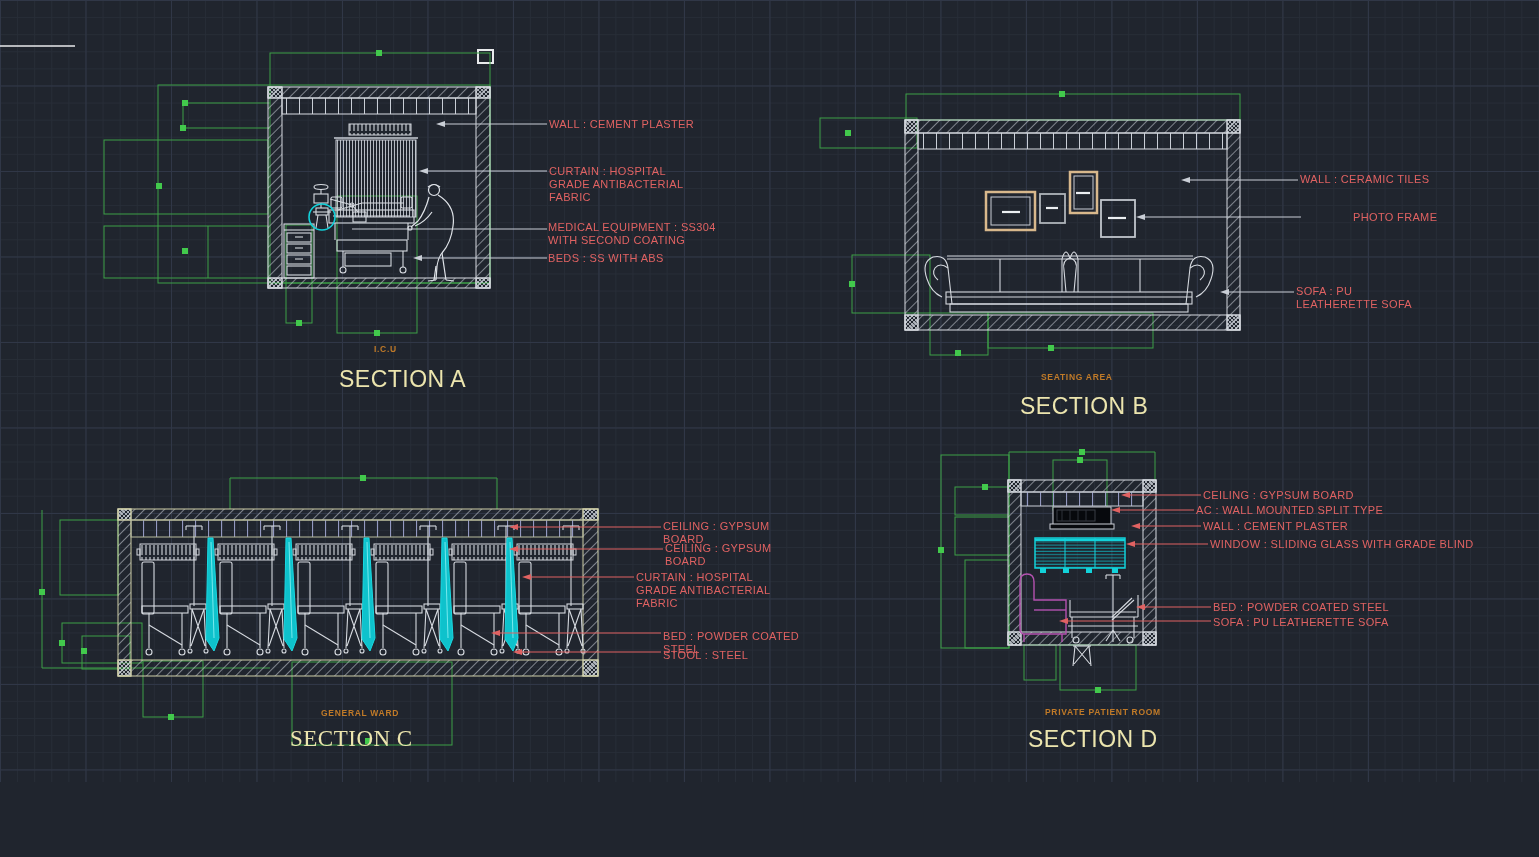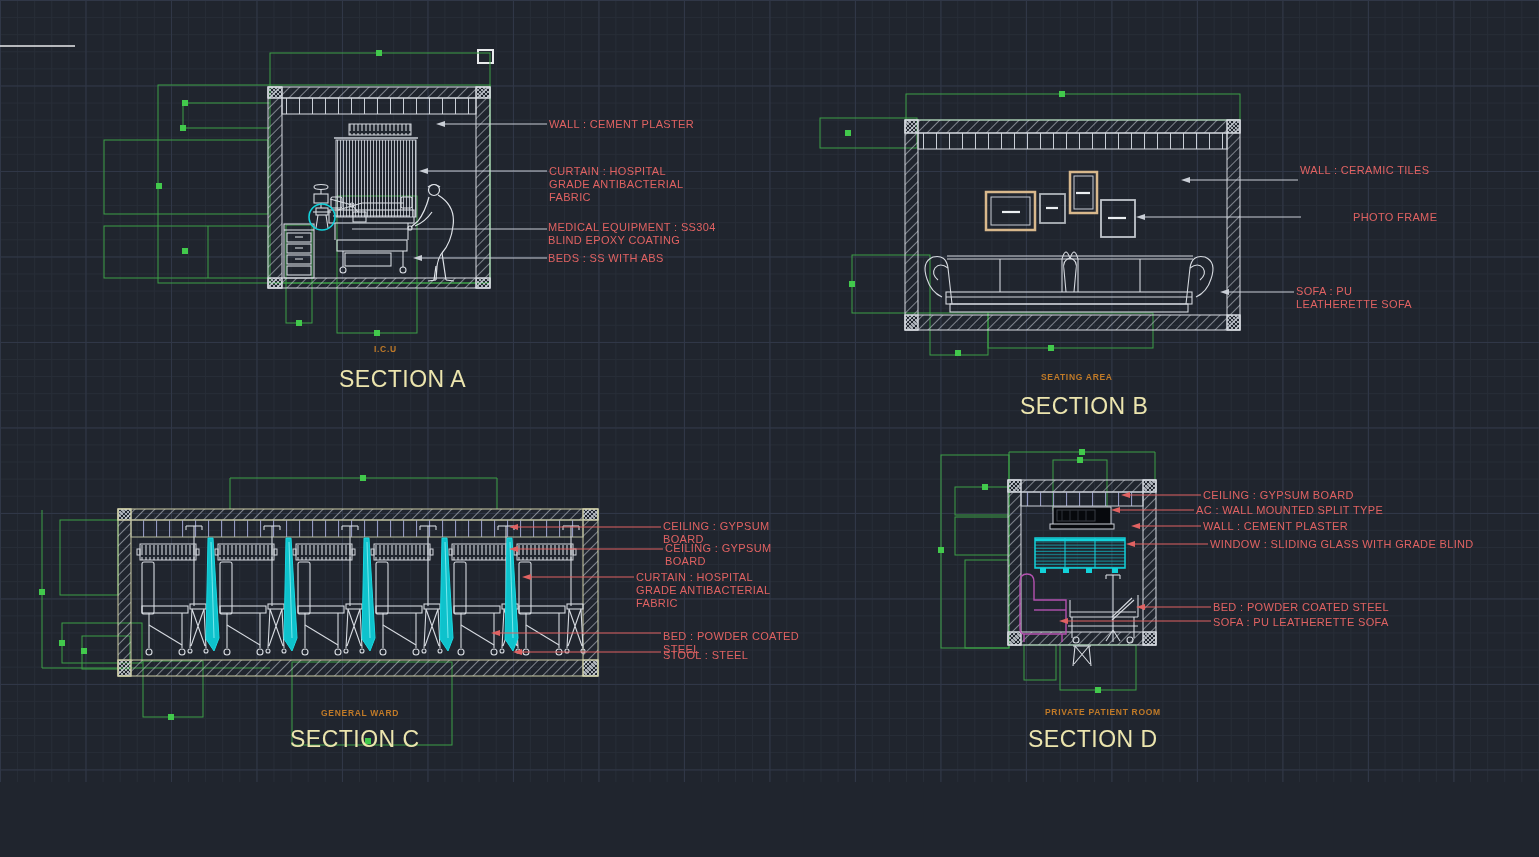--- a/index.html
+++ b/index.html
@@ -426,38 +426,38 @@
       <polygon points="1131,526 1140,523 1140,529"></polygon>
       <polygon points="1126,544 1135,541 1135,547"></polygon>
       <polygon points="1136,607 1145,604 1145,610"></polygon>
       <polygon points="1059,621 1068,618 1068,624"></polygon>
     </g>
   </g>
 </svg>
 
 <div class="lbl nowrap" style="left:549px;top:118px;">WALL : CEMENT PLASTER</div>
 <div class="lbl" style="left:549px;top:165px;width:160px;">CURTAIN : HOSPITAL GRADE ANTIBACTERIAL FABRIC</div>
-<div class="lbl" style="left:548px;top:221px;width:200px;">MEDICAL EQUIPMENT : SS304 BLIND EPOXY COATING</div>
+<div class="lbl" style="left:548px;top:221px;width:200px;">MEDICAL EQUIPMENT : SS304 WITH SECOND COATING</div>
 <div class="lbl nowrap" style="left:548px;top:252px;">BEDS : SS WITH ABS</div>
 <div class="room" style="left:374px;top:344px;">I.C.U</div>
 <div class="stitle" style="left:339px;top:366px;">SECTION A</div>
 
-<div class="lbl nowrap" style="left:1300px;top:164px;">WALL : CERAMIC TILES</div>
+<div class="lbl nowrap" style="left:1300px;top:173px;">WALL : CERAMIC TILES</div>
 <div class="lbl nowrap" style="left:1305px;top:211px;padding-left:48px;">PHOTO FRAME</div>
 <div class="lbl" style="left:1296px;top:285px;width:140px;">SOFA : PU LEATHERETTE SOFA</div>
 <div class="room" style="left:1041px;top:372px;">SEATING AREA</div>
 <div class="stitle" style="left:1020px;top:393px;">SECTION B</div>
 
 <div class="lbl" style="left:663px;top:520px;width:115px;">CEILING : GYPSUM BOARD</div>
 <div class="lbl" style="left:665px;top:542px;width:115px;">CEILING : GYPSUM BOARD</div>
 <div class="lbl" style="left:636px;top:571px;width:160px;">CURTAIN : HOSPITAL GRADE ANTIBACTERIAL FABRIC</div>
 <div class="lbl" style="left:663px;top:630px;width:140px;">BED : POWDER COATED STEEL</div>
 <div class="lbl nowrap" style="left:663px;top:649px;text-align:right;">STOOL : STEEL</div>
 <div class="room" style="left:321px;top:708px;">GENERAL WARD</div>
-<div class="stitle" style="left:290px;top:726px;">SECTION C</div>
+<div class="stitle" style="left:290px;top:726px;font-family:Liberation Serif, serif;">SECTION C</div>
 
 <div class="lbl nowrap" style="left:1203px;top:489px;">CEILING : GYPSUM BOARD</div>
 <div class="lbl nowrap" style="left:1196px;top:504px;">AC : WALL MOUNTED SPLIT TYPE</div>
 <div class="lbl nowrap" style="left:1203px;top:520px;">WALL : CEMENT PLASTER</div>
 <div class="lbl nowrap" style="left:1210px;top:538px;">WINDOW : SLIDING GLASS WITH GRADE BLIND</div>
 <div class="lbl nowrap" style="left:1213px;top:601px;">BED : POWDER COATED STEEL</div>
 <div class="lbl nowrap" style="left:1213px;top:616px;">SOFA : PU LEATHERETTE SOFA</div>
 <div class="room" style="left:1045px;top:707px;">PRIVATE PATIENT ROOM</div>
 <div class="stitle" style="left:1028px;top:726px;">SECTION D</div>
 

